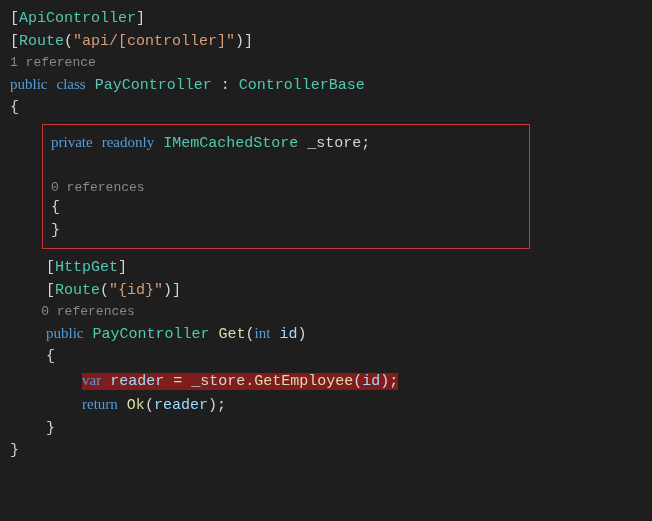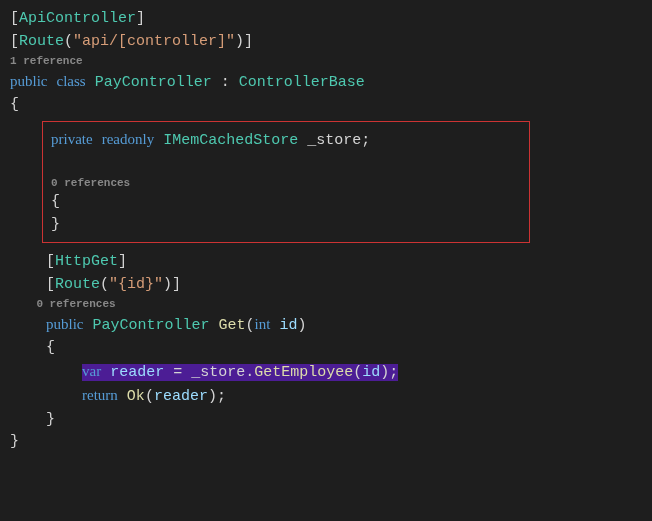--- a/index.html
+++ b/index.html
@@ -15,40 +15,39 @@
       padding: 8px 10px;
       width: 652px;
       height: 521px;
       overflow: hidden;
       line-height: 1.5;
     }
     .code-line {
       white-space: pre;
     }
     .reference {
-      font-size: 11px;
+      font-size: 13px;
       color: #888888;
       white-space: pre;
-      font-weight: bold;
     }
     .kw-blue { color: #569cd6; font-family: Liberation Serif, serif; }
     .type-teal { color: #4ec9b0; }
     .string { color: #d69d78; }
     .bracket { color: #d4d4d4; }
     .var { color: #9cdcfe; }
     .func { color: #dcdcaa; }
     .text { color: #d4d4d4; }
     .red-box {
       border: 1px solid #cc3333;
       margin: 4px 8px 8px 32px;
       padding: 6px 8px;
       width: 488px;
     }
     .highlight-line {
-      background: #4c1d95;
+      background: #7f1d1d;
       display: inline;
     }
   </style>
 </head>
 <body>
 
 <div class="code-line"><span class="bracket">[</span><span class="type-teal">ApiController</span><span class="bracket">]</span></div>
 
 <div class="code-line"><span class="bracket">[</span><span class="type-teal">Route</span><span class="bracket">(</span><span class="string">"api/[controller]"</span><span class="bracket">)]</span></div>
 

